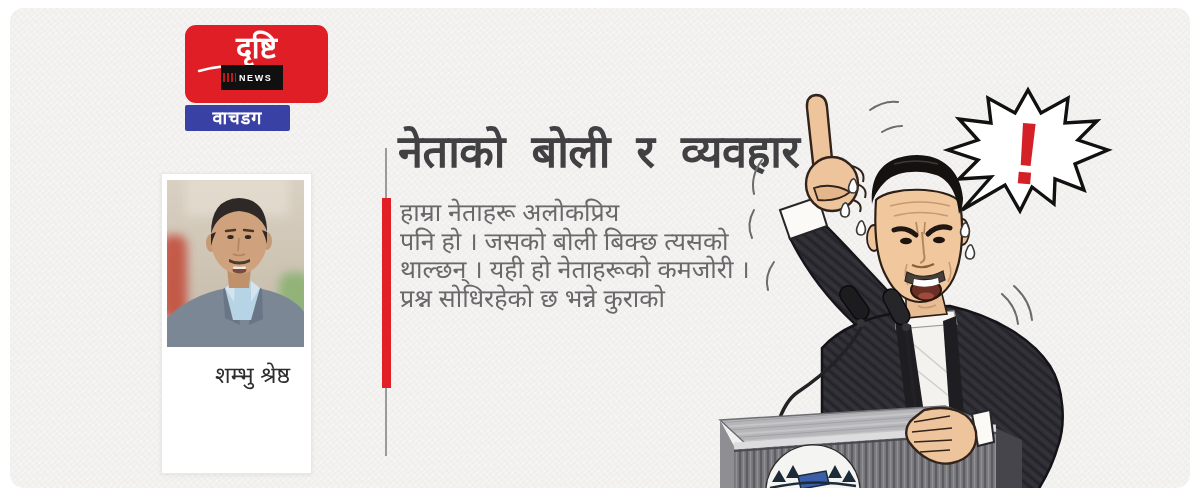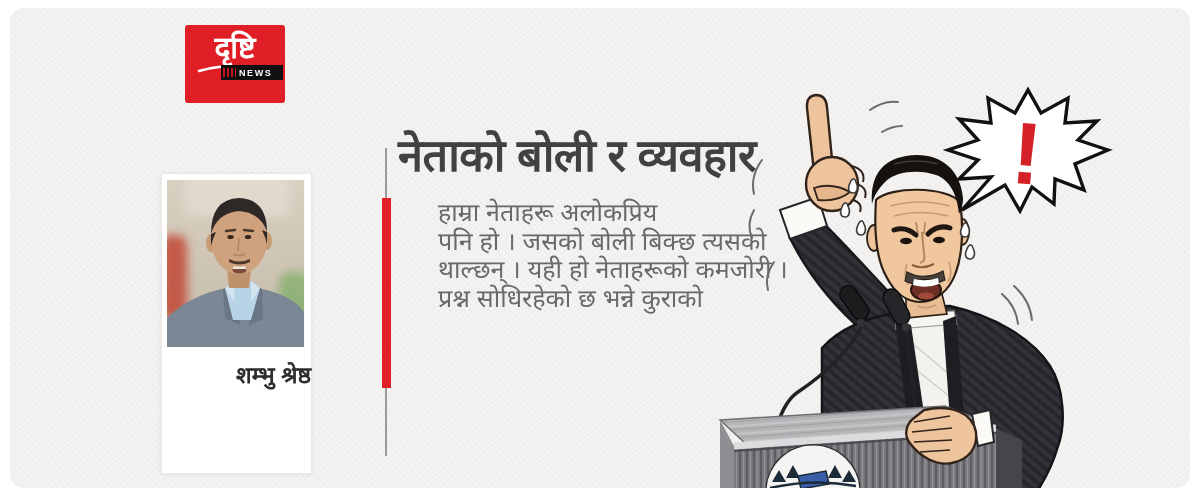--- a/index.html
+++ b/index.html
@@ -4,62 +4,63 @@
 <style>
   html,body{margin:0;padding:0;background:#ffffff;}
   .stage{position:relative;width:1200px;height:500px;background:#ffffff;overflow:hidden;
          font-family:"Liberation Sans","DejaVu Sans",sans-serif;}
   .abs{position:absolute;}
   .banner{position:absolute;left:10px;top:8px;width:1180px;height:480px;border-radius:14px;
           background:#f2f1ef;overflow:hidden;
           background-image:repeating-linear-gradient(48deg,rgba(0,0,0,.012) 0 2px,rgba(255,255,255,0) 2px 5px),
                            repeating-linear-gradient(-42deg,rgba(255,255,255,.35) 0 1px,rgba(255,255,255,0) 1px 4px);}
   
-  .logo-red{left:175px;top:17px;width:100px;height:78px;background:#e01e25;border-radius:3px;}
+  .logo-red{left:175px;top:17px;width:100px;height:78px;background:#e01e25;border-radius:11px;padding-left:43px;}
   .logo-main{position:absolute;left:0;top:6px;width:100%;text-align:center;color:#fff;
              font-size:30px;font-weight:700;letter-spacing:0;line-height:34px;}
   .logo-swoosh{position:absolute;left:12px;top:40px;width:76px;height:8px;}
-  .news-bar{position:absolute;left:36px;top:40px;width:62px;height:15px;background:#101010;
+  .news-bar{position:absolute;left:36px;top:40px;width:62px;height:25px;background:#101010;
             display:flex;align-items:center;}
   .news-stripes{width:13px;height:9px;margin-left:2px;
             background:repeating-linear-gradient(90deg,#c3151b 0 2px,#101010 2px 4px);}
   .news-label{color:#fff;font-size:9px;font-weight:700;letter-spacing:1.6px;margin-left:3px;}
   .logo-blue{left:175px;top:97px;width:105px;height:26px;background:#3a41a5;border-radius:2px;
              color:#fff;font-size:18px;font-weight:700;text-align:center;line-height:26px;letter-spacing:1px;}
   
   .card{left:151px;top:165px;width:149px;height:299px;background:#ffffff;border:1px solid #e9e8e6;
         box-shadow:0 1px 4px rgba(0,0,0,.07);}
   .photo{position:absolute;left:5px;top:6px;width:137px;height:167px;background:#cfc4b4;overflow:hidden;}
-  .caption{position:absolute;left:0;top:184px;width:100%;text-align:right;color:#2d2d2f;
-           font-size:23px;font-weight:700;}
+  .caption{position:absolute;left:16px;top:184px;width:100%;text-align:center;color:#2d2d2f;
+           font-size:23px;font-weight:400;}
   
   .vline{left:375px;top:140px;width:2px;height:308px;background:#9a9a9a;}
   .redbar{left:372px;top:190px;width:9px;height:190px;background:#e11f26;}
   .title{left:388px;top:120px;color:#414144;font-size:45px;font-weight:800;letter-spacing:-.5px;
-         line-height:56px;white-space:nowrap;}
-  .bodytext{left:390px;top:190px;color:#69696b;font-size:25px;font-weight:500;line-height:28.6px;margin-left:38px;}
+         line-height:56px;white-space:nowrap;font-family:Liberation Mono, monospace;}
+  .bodytext{left:390px;top:190px;color:#69696b;font-size:25px;font-weight:500;line-height:28.6px;}
   .bodytext div{white-space:nowrap;}
   .illu{left:700px;top:72px;}
 </style>
 </head>
 <body>
 
 <div class="stage">
   <div class="banner">
 
     <div class="abs logo-red">
       <div class="logo-main">दृष्टि</div>
       <svg class="logo-swoosh" viewBox="0 0 76 8">
         <path d="M2,6 Q38,-4 74,4" fill="none" stroke="#ffffff" stroke-width="2.4" stroke-linecap="round"></path>
       </svg>
       <div class="news-bar">
         <span class="news-stripes"></span>
         <span class="news-label">NEWS</span>
       </div>
     </div>
+    <div class="abs logo-blue">वाचडग</div>
 
     <div class="abs card">
       <div class="photo">
         <svg width="137" height="167" viewBox="0 0 137 167">
           <defs>
             <linearGradient id="pbg" x1="0" y1="0" x2="0" y2="1">
               <stop offset="0" stop-color="#d9d0c2"></stop>
                 <stop offset="1" stop-color="#c4b9a7"></stop>
             </linearGradient>
             <filter id="pblur" x="-50%" y="-50%" width="200%" height="200%">

